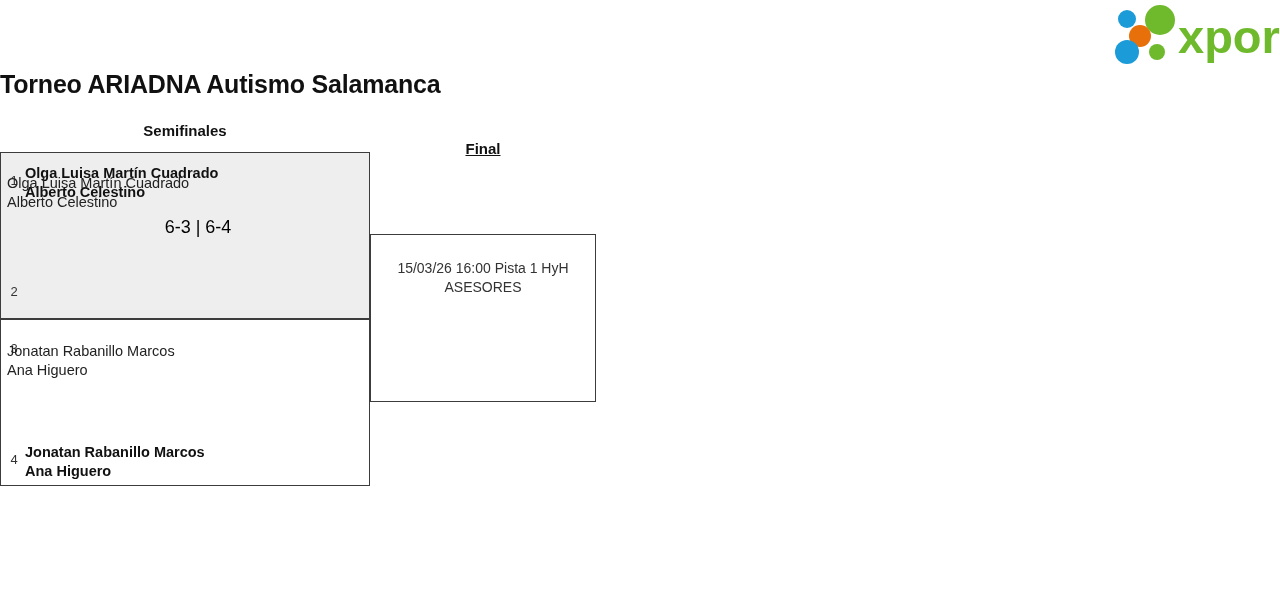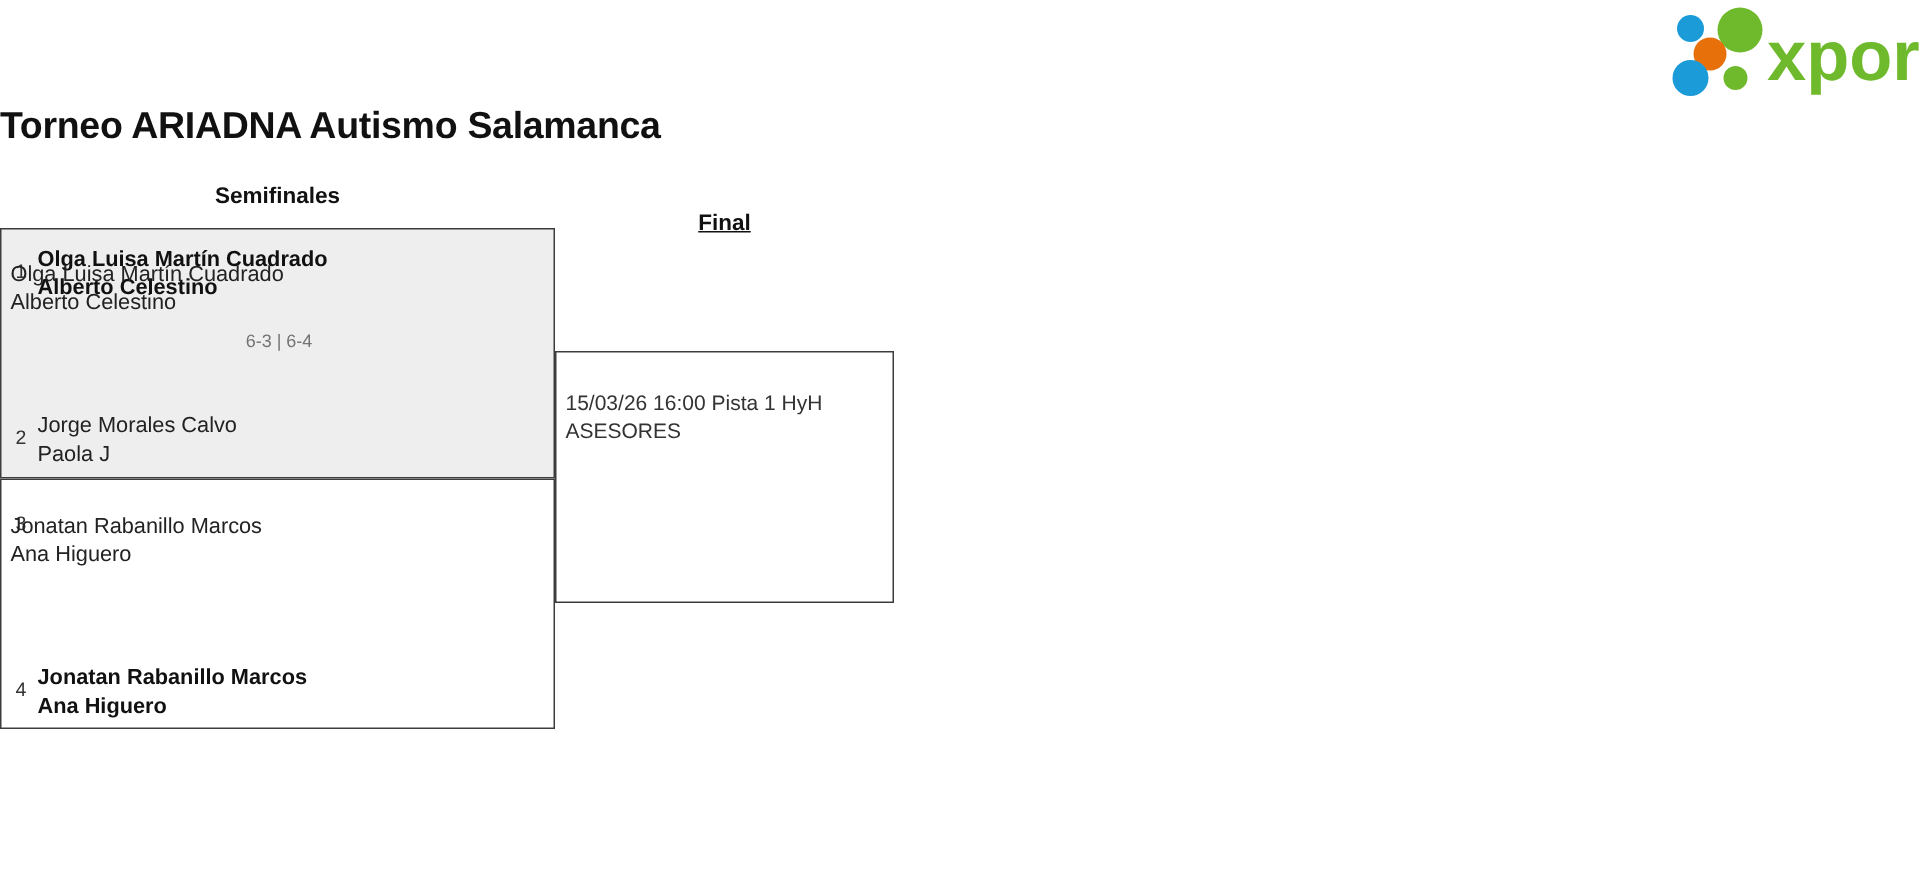--- a/index.html
+++ b/index.html
@@ -109,26 +109,26 @@
 
   
   #sf2-seed-top   { top: 21px; }
   #sf2-team-top   { top: 12px; }
   #sf2-score      { top: 66px; }
   #sf2-seed-bot   { top: 132px; }
   #sf2-team-bot   { top: 123px; }
 
   .score {
     position: absolute;
-    left: 24px;
+    left: 36px;
     width: 322px;
     text-align: center;
-    font-size: 12px;
-    line-height: 19px;
-    color: #737373;
+    font-size: 18px;
+    line-height: 19px;
+    color: #000000;
   }
 
   
   #match-final {
     position: absolute;
     left: 370px;
     top: 120px;
     width: 226px;
     height: 168px;
     box-sizing: border-box;
@@ -144,20 +144,21 @@
     color: #222222;
   }
   .final-team .team-line { display: block; }
   #final-team-top { top: 60px; }
   #final-team-bot { top: 228px; }
   #final-schedule {
     position: absolute;
     left: 377px;
     top: 145px;
     width: 212px;
+    text-align: center;
     font-size: 14px;
     line-height: 19px;
     color: #333333;
   }
   #final-schedule .sched-line { display: block; }
 </style>
 </head>
 <body>
 
 <div id="tournament-header">
@@ -186,24 +187,20 @@
   <div class="round-header" id="round-header-final">Final</div>
 
   <div class="match-box shaded" id="match-sf1">
     <div class="seed" id="sf1-seed-top">1</div>
     <div class="team winner" id="sf1-team-top">
       <span class="team-line">Olga Luisa Martín Cuadrado</span>
       <span class="team-line">Alberto Celestino</span>
     </div>
     <div class="score" id="sf1-score">6-3 | 6-4</div>
     <div class="seed" id="sf1-seed-bot">2</div>
-    <div class="team" id="sf1-team-bot">
-      <span class="team-line">Jorge Morales Calvo</span>
-      <span class="team-line">Paola J</span>
-    </div>
   </div>
 
   <div class="match-box plain" id="match-sf2">
     <div class="seed" id="sf2-seed-top">3</div>
     <div class="seed" id="sf2-seed-bot">4</div>
     <div class="team winner" id="sf2-team-bot">
       <span class="team-line">Jonatan Rabanillo Marcos</span>
       <span class="team-line">Ana Higuero</span>
     </div>
   </div>

